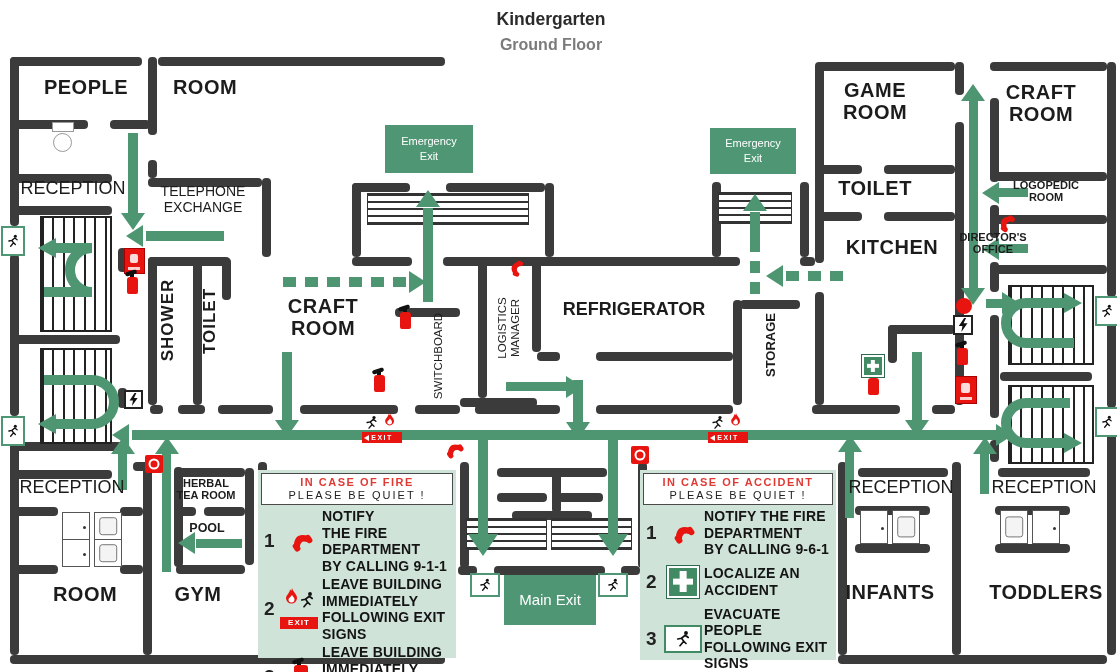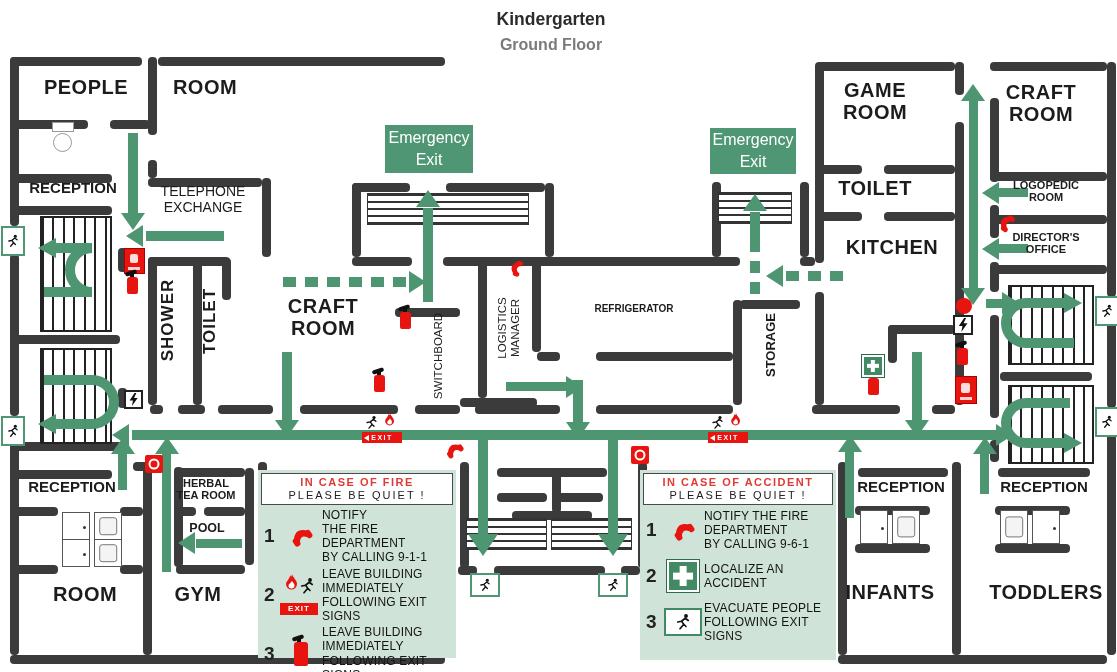--- a/index.html
+++ b/index.html
@@ -6,36 +6,36 @@
   #plan{position:relative;width:1117px;height:672px;background:#fff;overflow:hidden;
         font-family:"Liberation Sans",sans-serif;
         --wall:#3b3b3b;--green:#4e9571;--red:#e8140f;--panelbg:#cfe3d8;--signgreen:#4f9774;}
   .wh,.wv{position:absolute;background:var(--wall);border-radius:4px;}
   .wh{height:9px;} .wv{width:9px;}
   .lbl{position:absolute;transform:translate(-50%,-50%);color:#1c1c1c;text-align:center;
        white-space:pre-line;line-height:1.12;}
   .vlbl{position:absolute;transform:translate(-50%,-50%) rotate(-90deg);color:#1c1c1c;
         text-align:center;white-space:pre;line-height:1.1;}
   .big{font-weight:bold;font-size:20px;letter-spacing:.5px;}
-  .med{font-size:15px;font-weight:bold;} .medB{font-weight:bold;font-size:10px;}
+  .med{font-size:18px;} .medB{font-weight:bold;font-size:18px;}
   .smB{font-weight:bold;font-size:11px;} .vbig{font-weight:bold;font-size:17px;letter-spacing:1px;}
   .vsm{font-size:11.5px;} .vmed{font-weight:bold;font-size:13px;}
   .stairsV{position:absolute;border:2px solid #222;background:#fff;
     background-image:repeating-linear-gradient(90deg,#222 0 1.7px,transparent 1.7px 10.5px);}
   .stepsH{position:absolute;border:1.5px solid #333;background:#fff;
     background-image:repeating-linear-gradient(0deg,#333 0 1.6px,transparent 1.6px 7px);}
   .shaft{position:absolute;background:var(--green);}
   .dashH{position:absolute;background:repeating-linear-gradient(90deg,var(--green) 0 13px,transparent 13px 22px);}
   .dashV{position:absolute;background:repeating-linear-gradient(180deg,var(--green) 0 12px,transparent 12px 21px);}
   .hU{position:absolute;width:0;height:0;border-left:12px solid transparent;border-right:12px solid transparent;border-bottom:17px solid var(--green);}
   .hD{position:absolute;width:0;height:0;border-left:12px solid transparent;border-right:12px solid transparent;border-top:17px solid var(--green);}
   .hL{position:absolute;width:0;height:0;border-top:11px solid transparent;border-bottom:11px solid transparent;border-right:17px solid var(--green);}
   .hR{position:absolute;width:0;height:0;border-top:11px solid transparent;border-bottom:11px solid transparent;border-left:17px solid var(--green);}
   .sign{position:absolute;background:var(--signgreen);color:#fff;display:flex;align-items:center;
-        justify-content:center;text-align:center;white-space:pre-line;font-size:16px;line-height:1.35;}
+        justify-content:center;text-align:center;white-space:pre-line;font-size:11px;line-height:1.35;}
   .eman{position:absolute;background:var(--signgreen);padding:2px;}
   .eman .in{width:100%;height:100%;background:#fff;display:flex;align-items:center;justify-content:center;}
   .ext{position:absolute;width:11px;height:17px;background:var(--red);border-radius:3px 3px 2px 2px;}
   .ext::before{content:"";position:absolute;top:-4px;left:3px;width:4px;height:4px;background:#111;}
   .ext::after{content:"";position:absolute;top:-6px;left:-2px;width:12px;height:4px;background:#111;border-radius:2px;transform:rotate(-18deg);}
   .cp{position:absolute;background:var(--red);border:1px solid #a00;}
   .cp::before{content:"";position:absolute;left:25%;top:22%;width:45%;height:38%;background:#fff;border-radius:2px;opacity:.85;}
   .cp::after{content:"";position:absolute;left:18%;bottom:12%;width:62%;height:3px;background:#fff;opacity:.8;}
   .bell{position:absolute;background:var(--red);border-radius:2px;}
   .bell::before{content:"";position:absolute;left:50%;top:50%;width:7px;height:7px;transform:translate(-50%,-50%);
@@ -59,21 +59,21 @@
       color:#fff;font-size:7px;font-weight:bold;text-align:center;line-height:11px;letter-spacing:1.5px;}
   .exitTag .bar::before{content:"";position:absolute;left:2px;top:2.5px;width:0;height:0;
       border-top:3px solid transparent;border-bottom:3px solid transparent;border-right:5px solid #fff;}
   .panel{position:absolute;background:var(--panelbg);}
   .phead{background:#fff;border:1.5px solid #4a4a4a;margin:3px;text-align:center;padding:2px 0 3px;}
   .phead .t1{color:#e03a35;font-weight:bold;font-size:11px;letter-spacing:1.5px;}
   .phead .t2{color:#222;font-size:11px;letter-spacing:2px;margin-top:1px;}
   .prow{display:flex;align-items:center;margin:2px 4px 0 6px;}
   .pnum{font-size:19px;font-weight:bold;color:#222;width:16px;flex:0 0 16px;}
   .pico{width:42px;flex:0 0 42px;display:flex;align-items:center;justify-content:center;position:relative;height:44px;}
-  .ptxt{font-weight:normal;font-size:12px;color:#141414;line-height:1.18;white-space:pre-line;letter-spacing:.2px;}
+  .ptxt{font-weight:bold;font-size:14px;color:#141414;line-height:1.18;white-space:pre-line;letter-spacing:.2px;}
   svg{display:block;}
 </style>
 </head>
 <body>
 
 <div id="plan">
 
   <div class="lbl" style="left:551px;top:20px;font-weight:bold;font-size:17.5px;color:#2b2b2b">Kindergarten</div>
   <div class="lbl" style="left:551px;top:45px;font-weight:bold;font-size:16px;color:#7b7b7b">Ground Floor</div>
 
@@ -276,37 +276,38 @@
   <div class="lbl medB" style="left:634px;top:309px">REFRIGERATOR</div>
   <div class="vlbl vmed" style="left:771px;top:345px">STORAGE</div>
   <div class="lbl big" style="left:875px;top:101px">GAME
 ROOM</div>
   <div class="lbl big" style="left:1041px;top:103px">CRAFT
 ROOM</div>
   <div class="lbl big" style="left:875px;top:188px">TOILET</div>
   <div class="lbl big" style="left:892px;top:247px">KITCHEN</div>
   <div class="lbl smB" style="left:1046px;top:191px">LOGOPEDIC
 ROOM</div>
-  <div class="lbl smB" style="left:1046px;top:243px">DIRECTOR'S
+  <div class="lbl smB" style="left:993px;top:243px">DIRECTOR'S
 OFFICE</div>
   <div class="lbl med" style="left:72px;top:487px">RECEPTION</div>
   <div class="lbl smB" style="left:206px;top:489px">HERBAL
 TEA ROOM</div>
   <div class="lbl smB" style="left:207px;top:528px;font-size:12.5px">POOL</div>
   <div class="lbl big" style="left:85px;top:594px">ROOM</div>
   <div class="lbl big" style="left:198px;top:594px">GYM</div>
   <div class="lbl med" style="left:901px;top:487px">RECEPTION</div>
   <div class="lbl med" style="left:1044px;top:487px">RECEPTION</div>
   <div class="lbl big" style="left:890px;top:592px">INFANTS</div>
   <div class="lbl big" style="left:1046px;top:592px">TODDLERS</div>
 
   <div class="sign" style="left:385px;top:125px;width:88px;height:48px">Emergency
 Exit</div>
   <div class="sign" style="left:710px;top:128px;width:86px;height:46px">Emergency
 Exit</div>
+  <div class="sign" style="left:504px;top:575px;width:92px;height:50px;font-size:15px">Main Exit</div>
 
   <div class="eman" style="left:1px;top:226px;width:20px;height:26px">
       <div class="in">
         <svg width="14" height="18" viewBox="0 0 24 24">
           <circle cx="16" cy="4" r="2.6" fill="#111"></circle>
           <path d="M15 7 L10 11 L13 15 L8 21 M13 15 L16 18 M10 11 L5 12 M15 7 L19 10" stroke="#111" stroke-width="2.2" fill="none" stroke-linecap="round"></path>
         </svg>
       </div>
     </div>
   <div class="eman" style="left:1px;top:416px;width:20px;height:26px">

